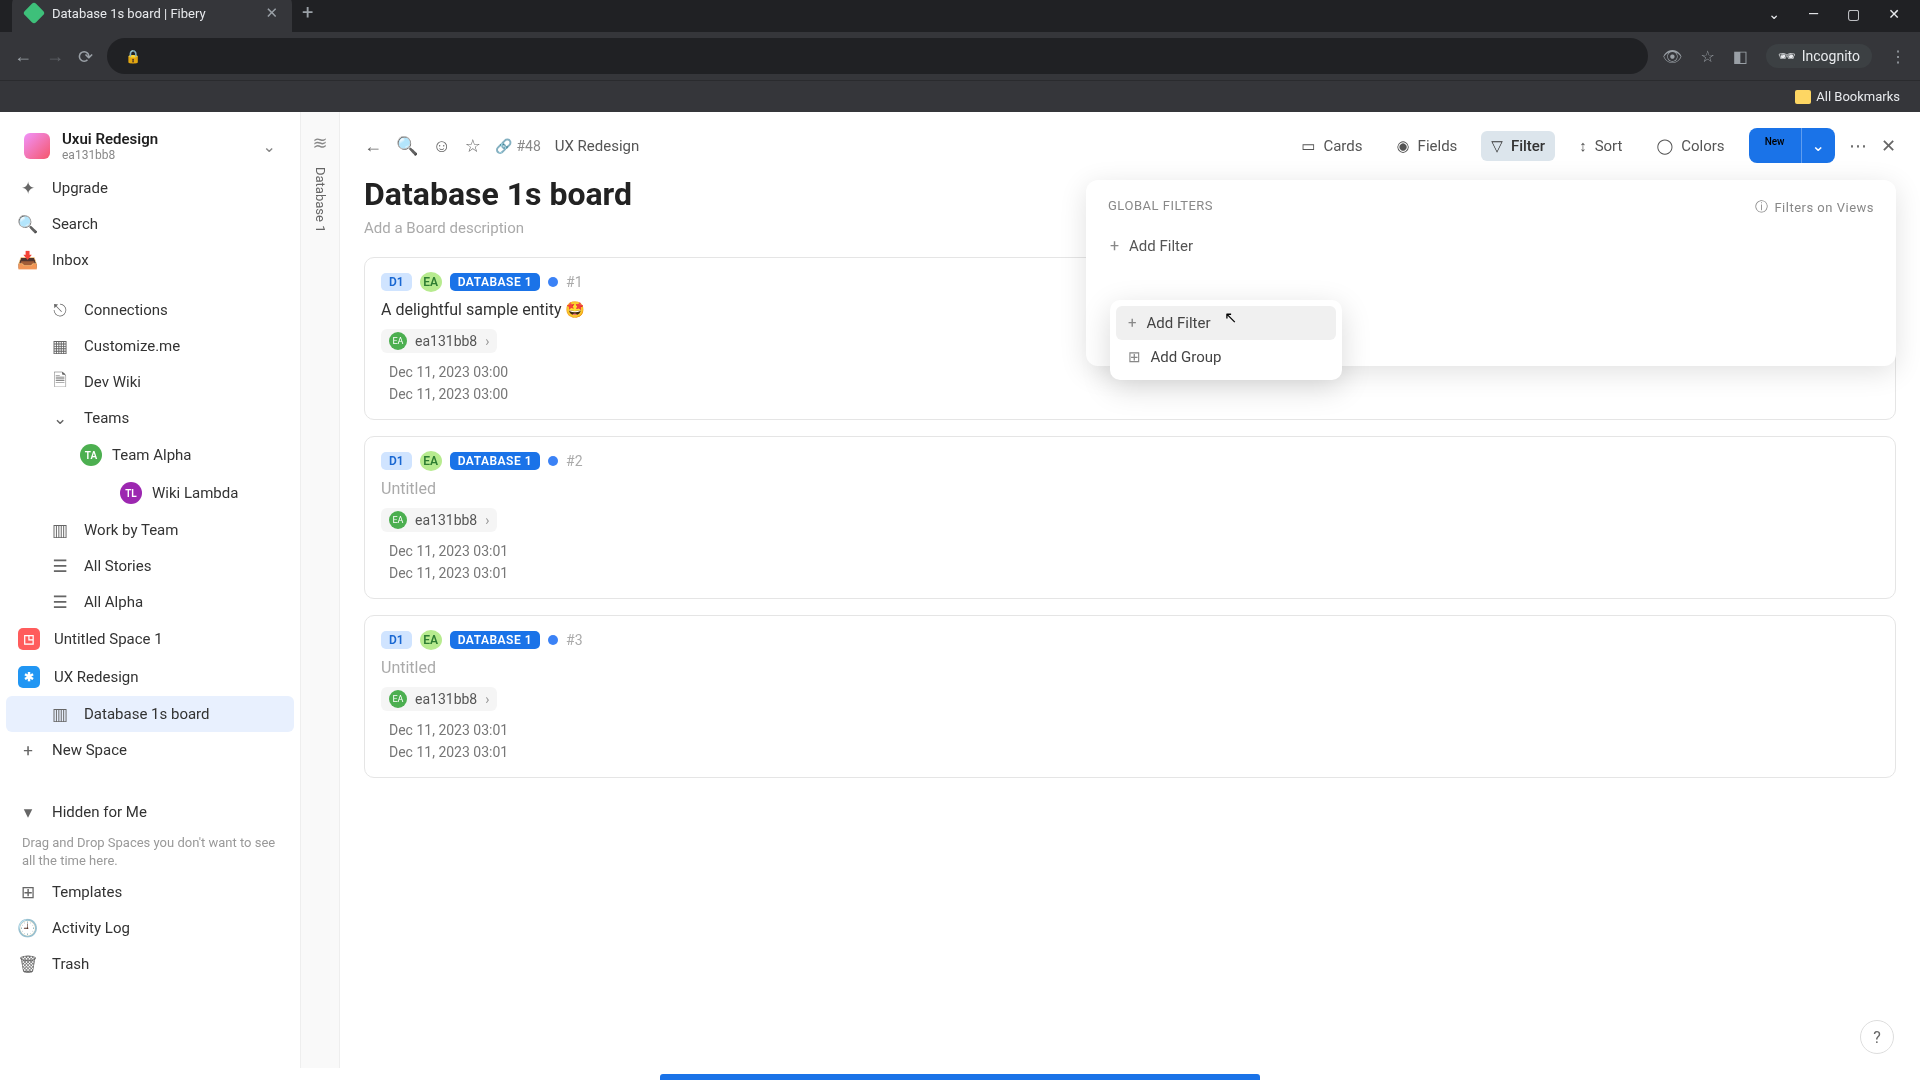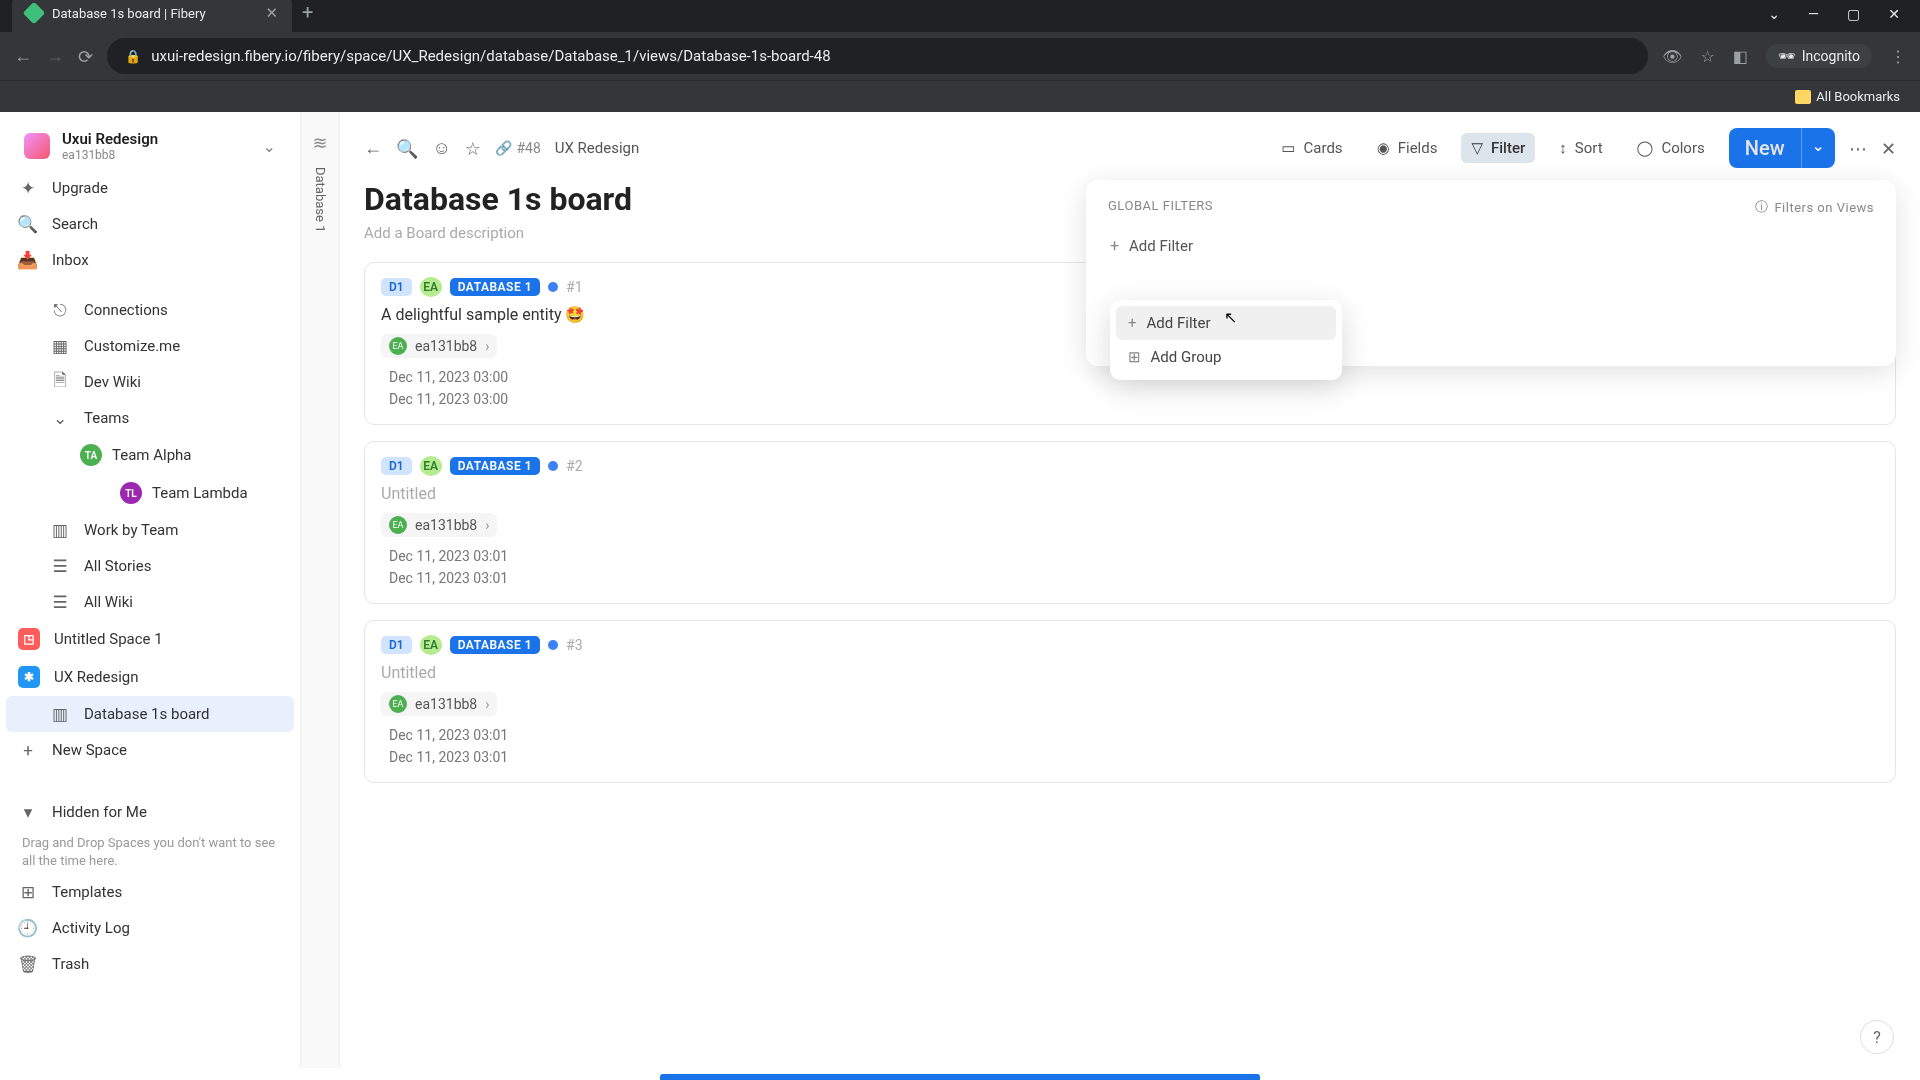--- a/index.html
+++ b/index.html
@@ -59,21 +59,21 @@
 
 
 .main { flex:1; padding:16px 24px; position:relative; }
 .topbar { display:flex; align-items:center; gap:14px; margin-bottom:12px; }
 .tb-ico { color:#666; font-size:18px; cursor:pointer; }
 .tb-id { color:#888; font-size:14px; display:flex; align-items:center; gap:4px; }
 .tb-bc { color:#555; font-size:15px; }
 .tb-spacer { flex:1; }
 .tb-act { display:flex; align-items:center; gap:8px; color:#555; font-size:15px; padding:6px 10px; border-radius:6px; cursor:pointer; }
 .tb-act.active { background:#dce5ec; color:#333; font-weight:500; }
-.btn-new { background:#1a73e8; color:#e5e5e5; padding:8px 16px; border-radius:8px 0 0 8px; font-size:20px; font-weight:500; cursor:pointer; }
+.btn-new { background:#1a73e8; color:#000000; padding:8px 16px; border-radius:8px 0 0 8px; font-size:10px; font-weight:500; cursor:pointer; }
 .btn-new-dd { background:#1a73e8; color:#fff; padding:8px 10px; border-radius:0 8px 8px 0; border-left:1px solid rgba(255,255,255,.3); cursor:pointer; }
 
 .board-title { font-size:32px; font-weight:700; color:#222; margin-bottom:6px; }
 .board-desc { color:#aaa; font-size:15px; margin-bottom:20px; }
 
 
 .card { border:1px solid #e5e5e5; border-radius:10px; padding:14px 16px; margin-bottom:16px; background:#fff; }
 .card-tags { display:flex; align-items:center; gap:8px; margin-bottom:8px; }
 .tag { padding:2px 8px; border-radius:5px; font-size:12px; font-weight:600; }
 .tag-d1 { background:#d0e4ff; color:#1967d2; }
@@ -124,21 +124,20 @@
       <span>▢</span>
       <span>✕</span>
     </div>
   </div>
   <div class="addr-bar">
     <span class="nav-ico">←</span>
     <span class="nav-ico" style="opacity:.4">→</span>
     <span class="nav-ico">⟳</span>
     <div class="url-input">
       <span class="lock">🔒</span>
-      <span>uxui-redesign.fibery.io/fibery/space/UX_Redesign/database/Database_1/views/Database-1s-board-48</span>
     </div>
     <div class="ext-icons">
       <span>👁</span>
       <span>☆</span>
       <span>◧</span>
       <div class="incog-pill">
         <span>🕶</span>
         <span>Incognito</span>
       </div>
       <span>⋮</span>
@@ -192,33 +191,33 @@
     <div class="sb-item indent">
         <span class="sb-ico">⌄</span>
         <span>Teams</span>
       </div>
     <div class="sb-item indent2">
         <span class="team-dot ta">TA</span>
         <span>Team Alpha</span>
       </div>
     <div class="sb-item indent2">
         <span class="team-dot tl">TL</span>
-        <span>Team Lambda</span>
+        <span>Wiki Lambda</span>
       </div>
     <div class="sb-item indent">
         <span class="sb-ico">▥</span>
         <span>Work by Team</span>
       </div>
     <div class="sb-item indent">
         <span class="sb-ico">☰</span>
         <span>All Stories</span>
       </div>
     <div class="sb-item indent">
         <span class="sb-ico">☰</span>
-        <span>All Wiki</span>
+        <span>All Alpha</span>
       </div>
 
     <div class="sb-item">
         <span class="sp-icon sp-red">◳</span>
         <span>Untitled Space 1</span>
       </div>
     <div class="sb-item">
         <span class="sp-icon sp-blue">✱</span>
         <span>UX Redesign</span>
       </div>

